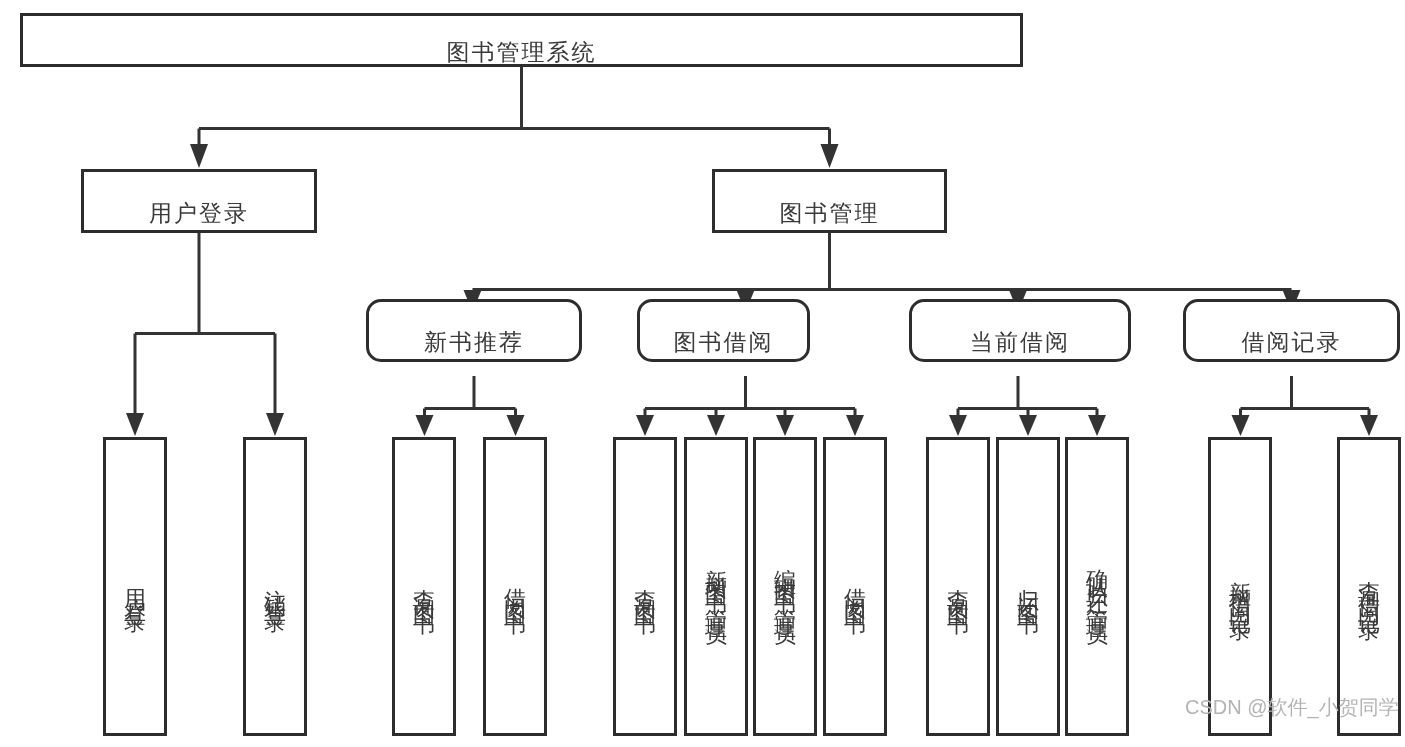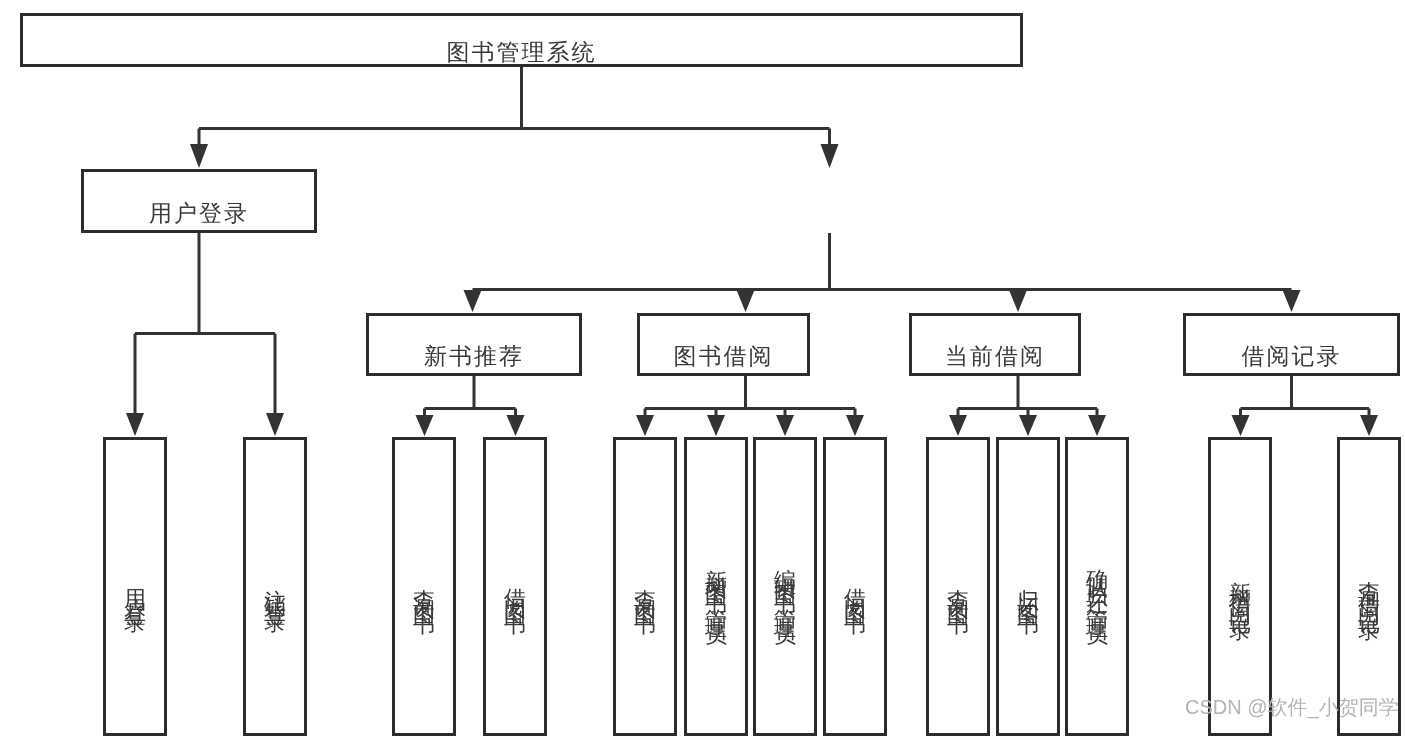--- a/index.html
+++ b/index.html
@@ -13,21 +13,21 @@
   .connectors{position:absolute;left:0;top:0;z-index:1;}
   .connectors path{stroke:var(--line);stroke-width:3;fill:none;}
   .connectors polygon{fill:var(--line);stroke:none;}
   .box{
     position:absolute; box-sizing:border-box; background:#fff;
     border:3px solid var(--border); color:var(--text);
     display:flex; align-items:center; justify-content:center; z-index:2;
   }
   .box.h span{font-size:23px; letter-spacing:2px; white-space:nowrap;margin-top:24px;}
   .l2{top:169px; height:64px;}
-  .l3{top:313px; height:63px;}
+  .l3{top:299px; height:63px;border-radius:15px;}
   .v{top:437px; height:299px; width:64px;}
   .v span{
     writing-mode:vertical-rl; text-orientation:mixed;
     font-size:22px; letter-spacing:8px; line-height:1;
   }
   .watermark{
     position:absolute; left:1185px; top:694px; z-index:5;
     font-size:20px; color:var(--watermark); white-space:nowrap;
   }
 </style>
@@ -86,28 +86,31 @@
     </g>
   </svg>
 
   <div class="box h" style="left:20px;top:13px;width:1003px;height:54px">
     <span>图书管理系统</span>
   </div>
 
   <div class="box h l2" style="left:81px;width:236px">
     <span>用户登录</span>
   </div>
+  <div class="box h l2" style="left:712px;width:235px">
+    <span>图书管理</span>
+  </div>
 
   <div class="box h l3" style="left:366px;width:216px">
     <span>新书推荐</span>
   </div>
   <div class="box h l3" style="left:637px;width:173px">
     <span>图书借阅</span>
   </div>
-  <div class="box h l3" style="left:909px;width:172px">
+  <div class="box h l3" style="left:909px;width:222px">
     <span>当前借阅</span>
   </div>
   <div class="box h l3" style="left:1183px;width:217px">
     <span>借阅记录</span>
   </div>
 
   <div class="box v" style="left:103px">
     <span>用户登录</span>
   </div>
   <div class="box v" style="left:243px">

